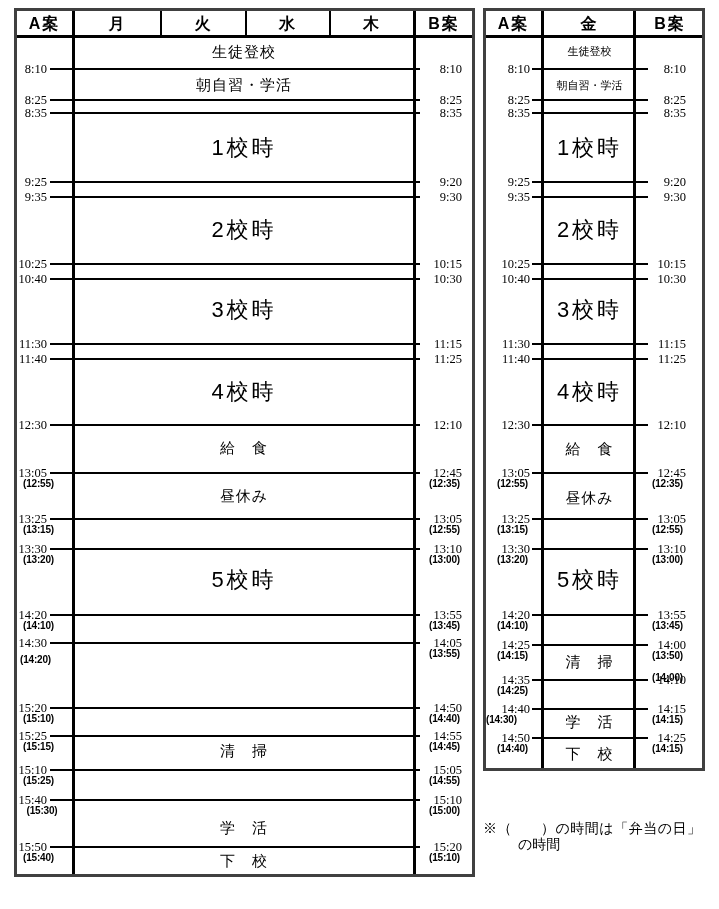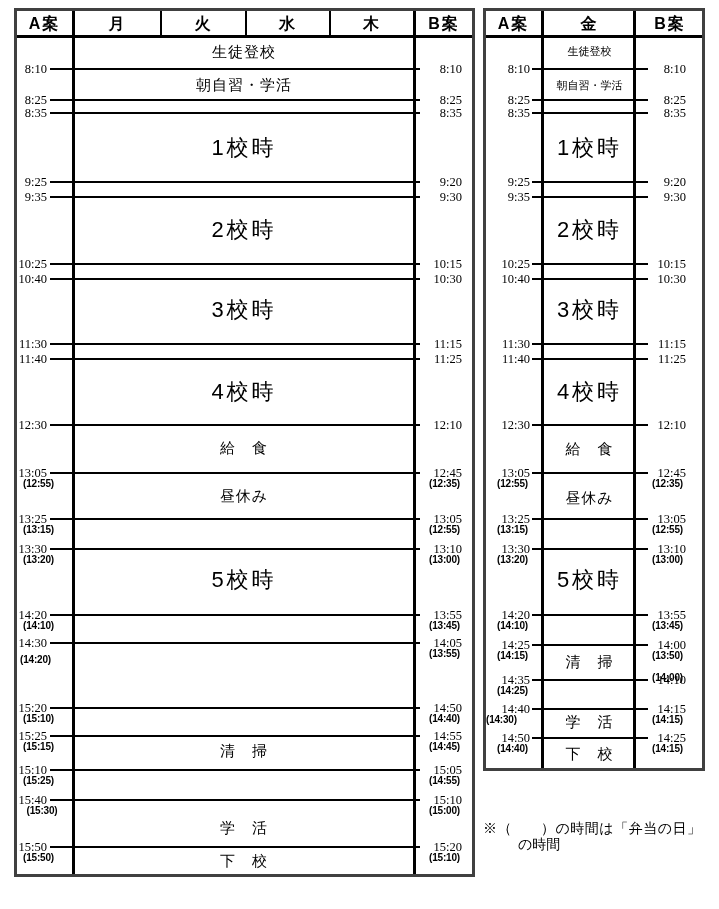--- a/index.html
+++ b/index.html
@@ -113,21 +113,21 @@
       <div class="paren" style="left: 0px; width: 43px; top: 763px;">(15:25)</div>
       <div class="paren" style="left: 401px; width: 53px; top: 763px;">(14:55)</div>
       <div class="rule" style="left: 33px; top: 788px; width: 370px;"></div>
       <div class="time" style="left: 0px; width: 30px; top: 782px;">15:40</div>
       <div class="time" style="left: 406px; width: 39px; top: 782px;">15:10</div>
       <div class="paren" style="left: 0px; width: 50px; top: 793px;">(15:30)</div>
       <div class="paren" style="left: 401px; width: 53px; top: 793px;">(15:00)</div>
       <div class="rule" style="left: 33px; top: 835px; width: 370px;"></div>
       <div class="time" style="left: 0px; width: 30px; top: 829px;">15:50</div>
       <div class="time" style="left: 406px; width: 39px; top: 829px;">15:20</div>
-      <div class="paren" style="left: 0px; width: 43px; top: 840px;">(15:50)</div>
+      <div class="paren" style="left: 0px; width: 43px; top: 840px;">(15:40)</div>
       <div class="paren" style="left: 401px; width: 53px; top: 840px;">(15:10)</div>
       <div class="act act-md" style="left: 58px; width: 338px; top: 32px; height: 18px; line-height: 18px;">生徒登校</div>
       <div class="act act-md" style="left: 58px; width: 338px; top: 65px; height: 18px; line-height: 18px;">朝自習・学活</div>
       <div class="act act-lg" style="left: 58px; width: 338px; top: 124px; height: 26px; line-height: 26px;">1校時</div>
       <div class="act act-lg" style="left: 58px; width: 338px; top: 206px; height: 26px; line-height: 26px;">2校時</div>
       <div class="act act-lg" style="left: 58px; width: 338px; top: 286px; height: 26px; line-height: 26px;">3校時</div>
       <div class="act act-lg" style="left: 58px; width: 338px; top: 368px; height: 26px; line-height: 26px;">4校時</div>
       <div class="act act-md" style="left: 58px; width: 338px; top: 428px; height: 18px; line-height: 18px;">給　食</div>
       <div class="act act-md" style="left: 58px; width: 338px; top: 476px; height: 18px; line-height: 18px;">昼休み</div>
       <div class="act act-lg" style="left: 58px; width: 338px; top: 556px; height: 26px; line-height: 26px;">5校時</div>

